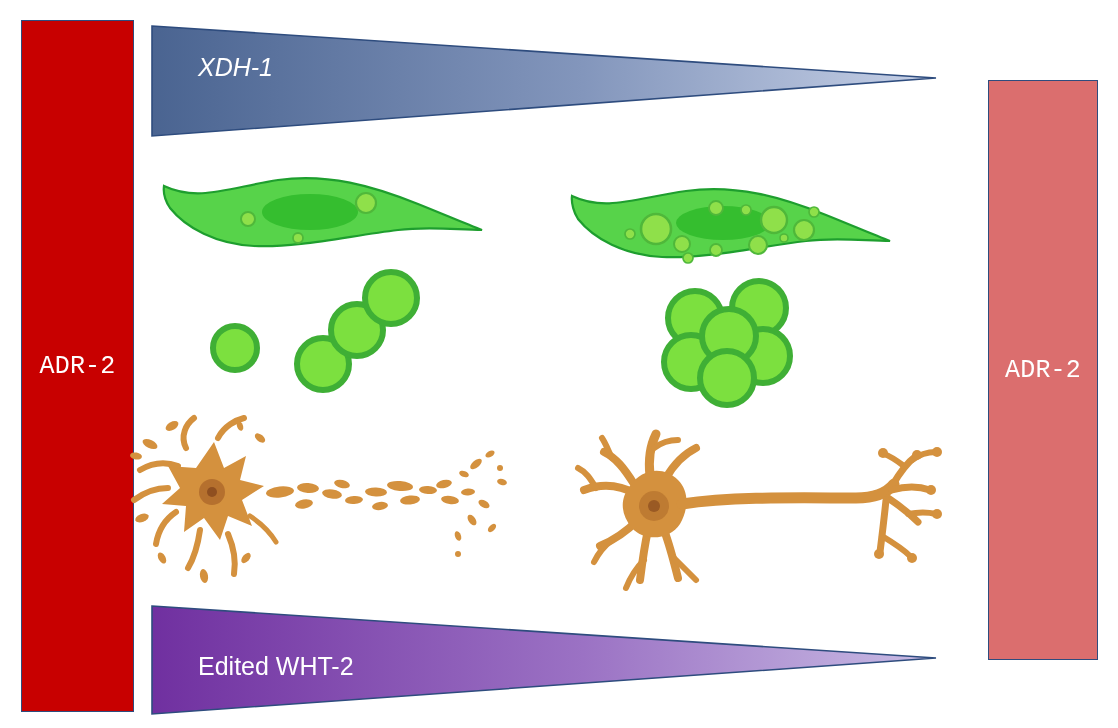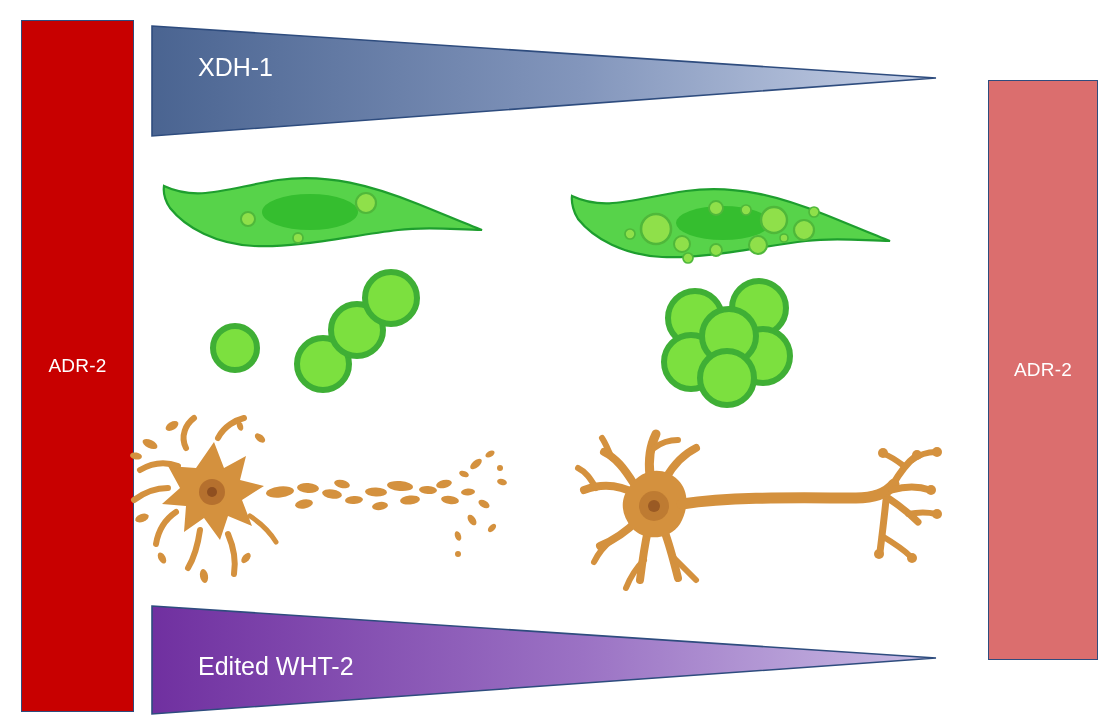--- a/index.html
+++ b/index.html
@@ -20,22 +20,22 @@
   .bar {
     position: absolute;
     box-sizing: border-box;
     border: 1.5px solid #2E4C7E;
     display: flex;
     align-items: center;
     justify-content: center;
   }
   .bar-label {
     color: #ffffff;
-    font-size: 19px;
-    font-family: Liberation Sans, sans-serif;
+    font-size: 25px;
+    font-family: Liberation Mono, monospace;
     letter-spacing: 0.2px;
     white-space: nowrap;
   }
   #bar-left {
     left: 21px;
     top: 20px;
     width: 113px;
     height: 692px;
   }
   #bar-right {
@@ -49,21 +49,21 @@
   }
   .tri-label {
     position: absolute;
     color: #ffffff;
     font-size: 25px;
     font-family: "Liberation Sans", sans-serif;
     white-space: nowrap;
     pointer-events: none;
   }
   #tri-top-wrap { left: 150px; top: 22px; width: 790px; height: 116px; }
-  #tri-top-label { left: 48px; top: 31px; }
+  #tri-top-label { left: 48px; top: 31px; font-style: italic; }
   #tri-bottom-wrap { left: 150px; top: 604px; width: 790px; height: 114px; }
   #tri-bottom-label { left: 48px; top: 38px; margin-top: 10px; }
 
   .cellfig { position: absolute; }
   #fibro-left  { left: 158px; top: 168px; width: 330px; height: 100px; }
   #fibro-right { left: 568px; top: 182px; width: 330px; height: 92px; }
   #round-left  { left: 205px; top: 272px; width: 240px; height: 120px; }
   #round-right { left: 655px; top: 278px; width: 170px; height: 120px; }
   #neuron-left { left: 128px; top: 408px; width: 390px; height: 184px; }
   #neuron-right{ left: 556px; top: 428px; width: 390px; height: 166px; }

